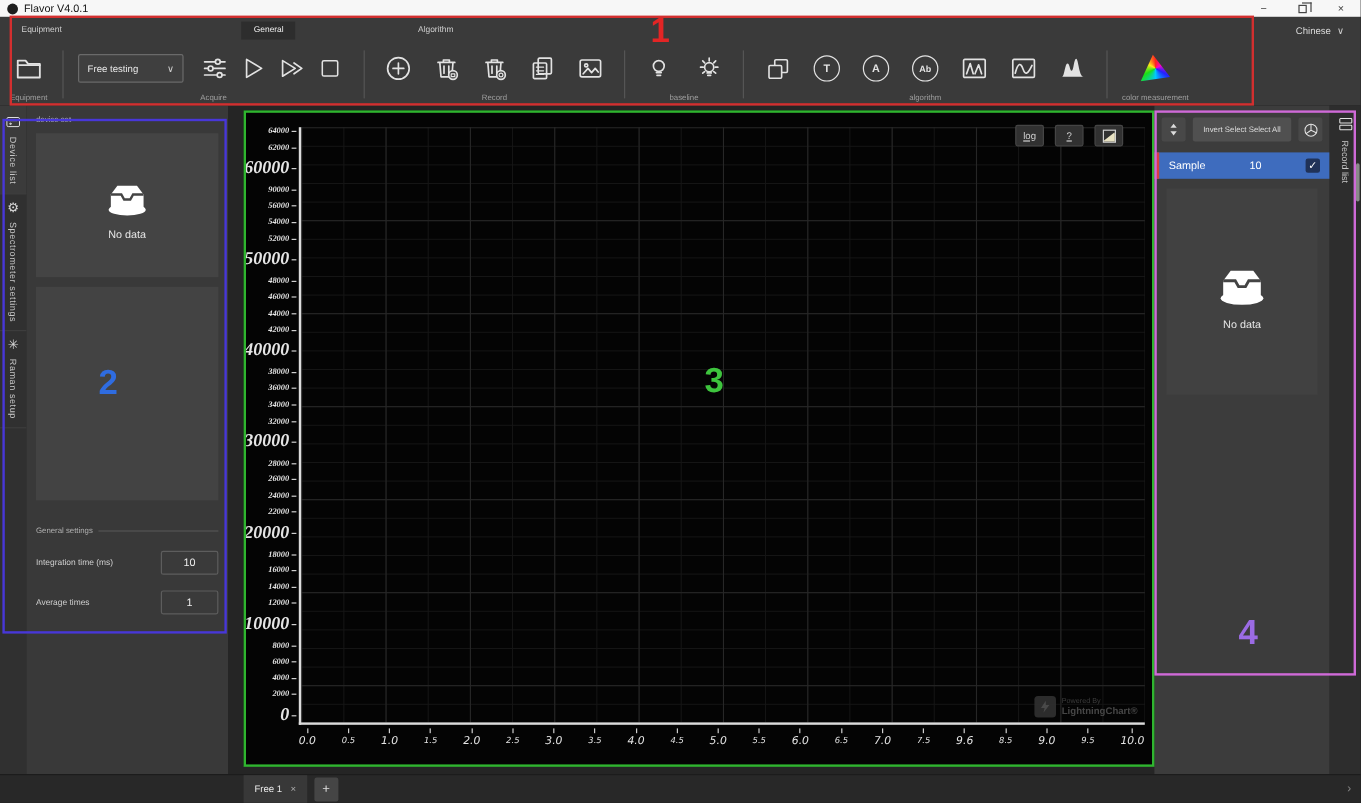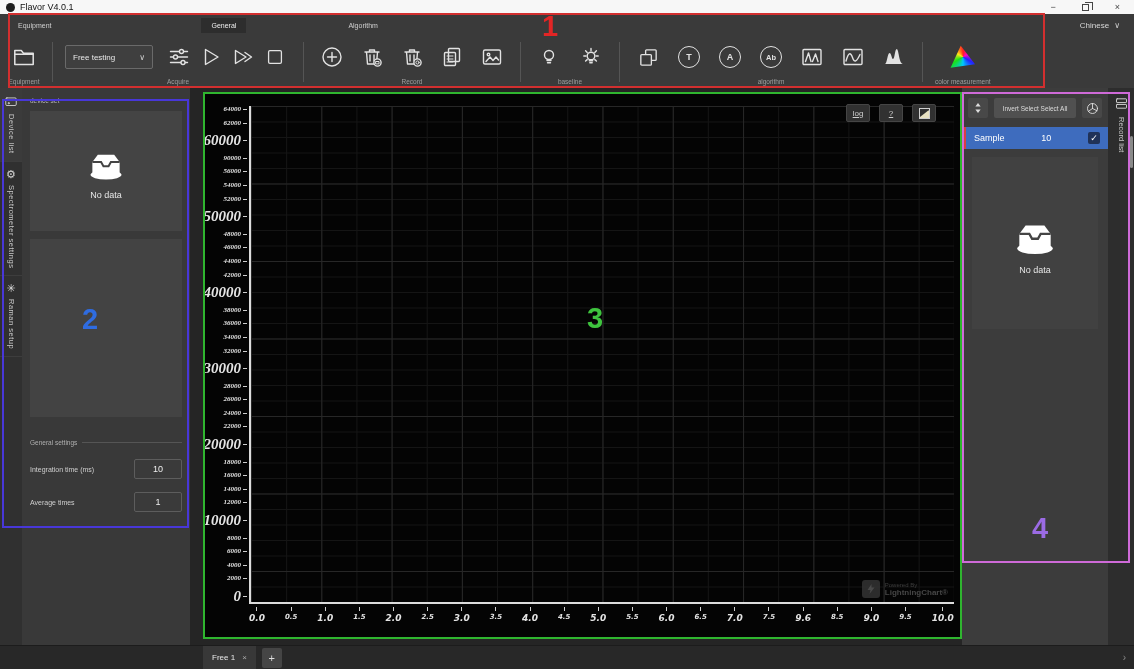--- a/index.html
+++ b/index.html
@@ -83,21 +83,21 @@
   .plot { position:absolute; left:46px; right:8px; top:14px; bottom:34px;
     border-left:2px solid #dcdcdc; border-bottom:2px solid #dcdcdc;
     background-image:
       linear-gradient(to right,#272727 1px,transparent 1px),
       linear-gradient(to bottom,#272727 1px,transparent 1px),
       linear-gradient(to right,#151515 1px,transparent 1px),
       linear-gradient(to bottom,#151515 1px,transparent 1px);
     background-size: calc(100%/10) 100%, 100% calc(100%/6.4), calc(100%/20) 100%, 100% calc(100%/32); }
   .x-axis { position:absolute; left:46px; right:8px; bottom:9px; height:22px; display:flex;
     justify-content:space-between; align-items:flex-start; }
-  .xtick { font-family:"DejaVu Sans",sans-serif; font-style:italic; font-weight:bold; font-size:7px;
+  .xtick { font-family:"DejaVu Sans",sans-serif; font-style:italic; font-weight:normal; font-size:7px;
     color:#e4e4e4; display:flex; flex-direction:column; align-items:center; gap:2px; }
   .xtick.major { font-size:9px; }
   .xtick::before { content:""; width:1px; height:4px; background:#cfcfcf; }
   .watermark { position:absolute; right:14px; bottom:40px; display:flex; align-items:center; gap:5px; opacity:.85; }
   .wm-logo { width:18px; height:18px; border-radius:3px; background:#333; display:flex; align-items:center; justify-content:center; }
   .wm-text1 { font-size:6px; color:#474747; }
   .wm-text2 { font-size:8px; font-weight:bold; color:#525252; }
 
   
   .right-panel { position:absolute; left:962px; top:0; width:146px; height:557px; background:#3c3c3c; }

